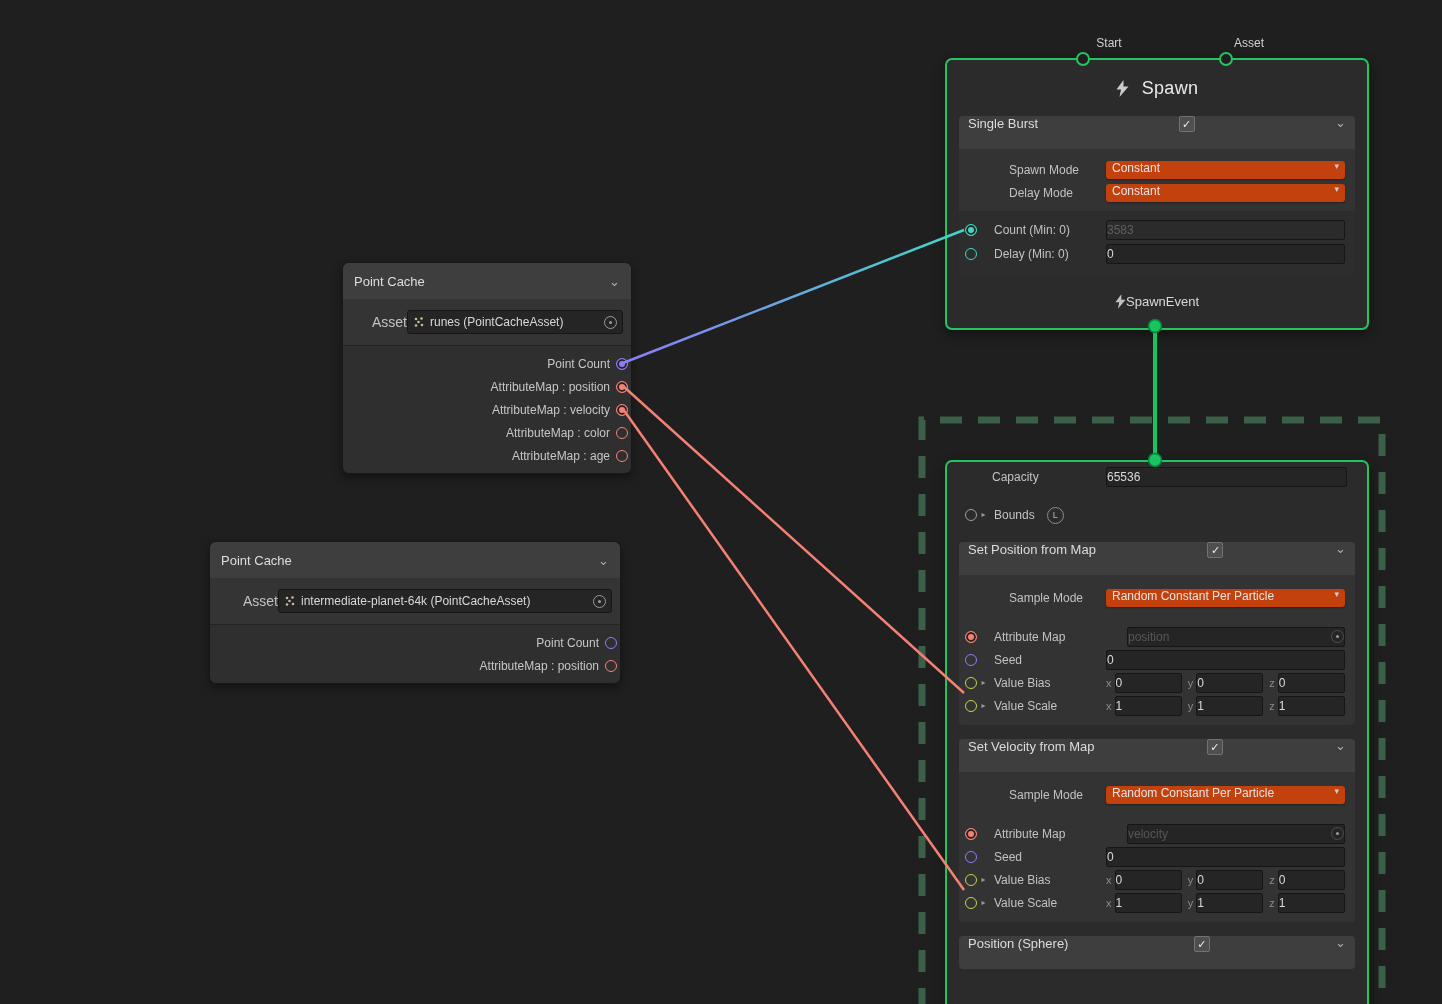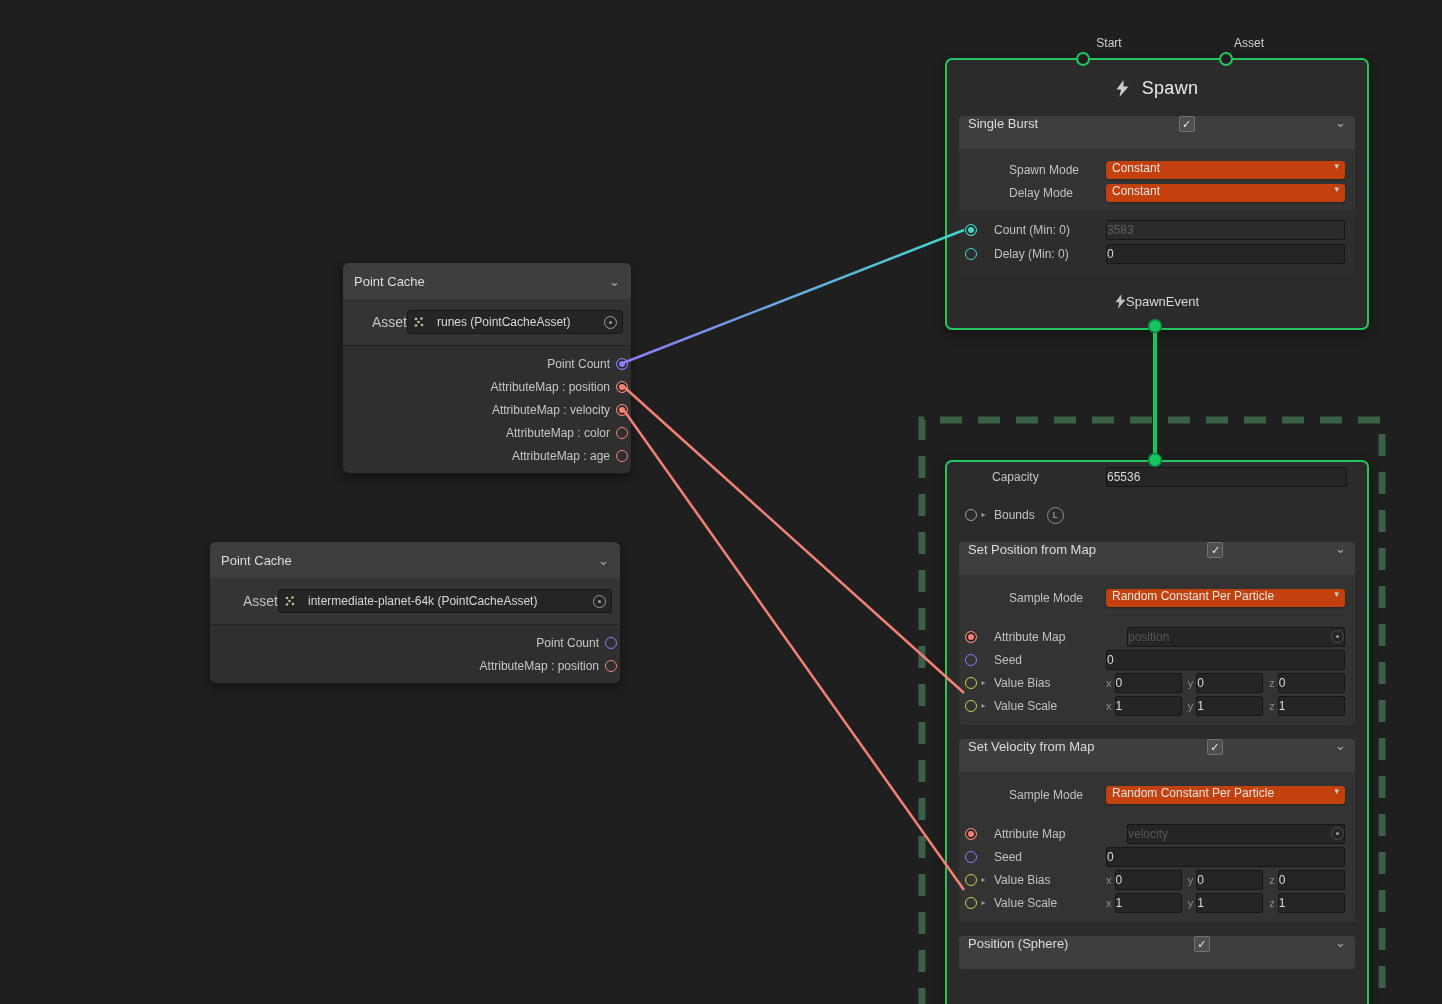--- a/index.html
+++ b/index.html
@@ -16,21 +16,21 @@
            display:flex;flex-direction:column;overflow:hidden;}
 
   
   .op-header{height:36px;display:flex;align-items:center;gap:8px;background:#3e3e3e;
              border-radius:6px 6px 0 0;padding:0 11px;}
   .op-title{font-size:13px;color:#dedede;}
   .chev{margin-left:auto;color:#b0b0b0;font-size:13px;line-height:1;}
   .asset-row{height:46px;display:flex;align-items:center;justify-content:flex-end;background:#343434;
              border-bottom:1px solid #242424;padding:0 8px;}
   .asset-label{font-size:14px;color:#c2c2c2;}
-  .asset-field{display:flex;align-items:center;gap:12px;background:#252525;border:1px solid #161616;
+  .asset-field{display:flex;align-items:center;gap:5px;background:#252525;border:1px solid #161616;
                border-radius:3px;height:22px;padding:0 5px;font-size:12px;color:#d8d8d8;
                white-space:nowrap;overflow:hidden;}
   .picker{width:11px;height:11px;border:1px solid #9a9a9a;border-radius:50%;flex:none;margin-left:auto;position:relative;}
   .picker::after{content:"";position:absolute;left:50%;top:50%;width:3px;height:3px;margin:-1.5px;
                  background:#9a9a9a;border-radius:50%;}
   .outs{padding:6px 0;}
   .out-row{height:23px;display:flex;align-items:center;justify-content:flex-end;padding-right:3px;
            font-size:12px;color:#c6c6c6;}
   .out-row .olabel{margin-right:6px;}
 

